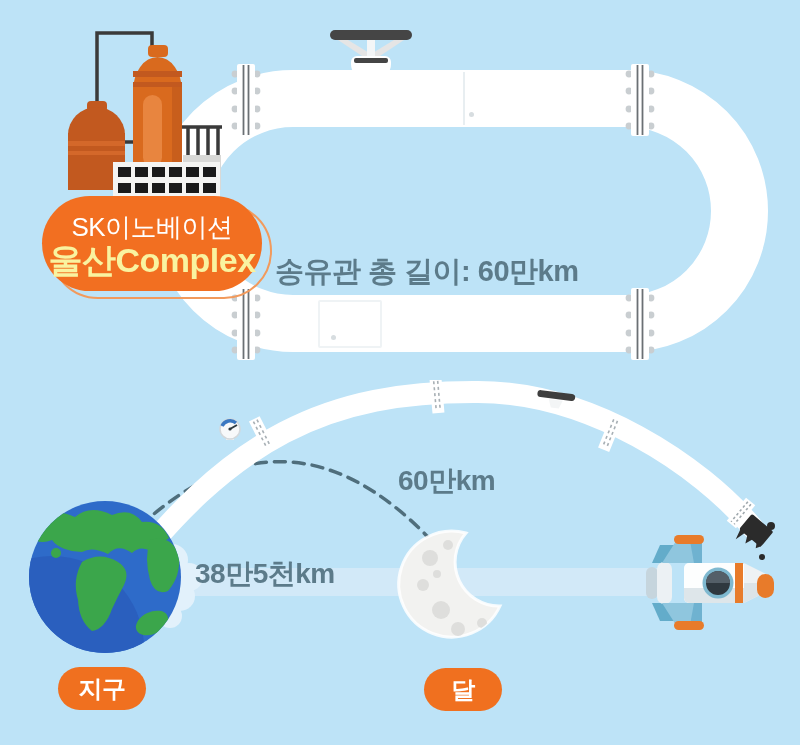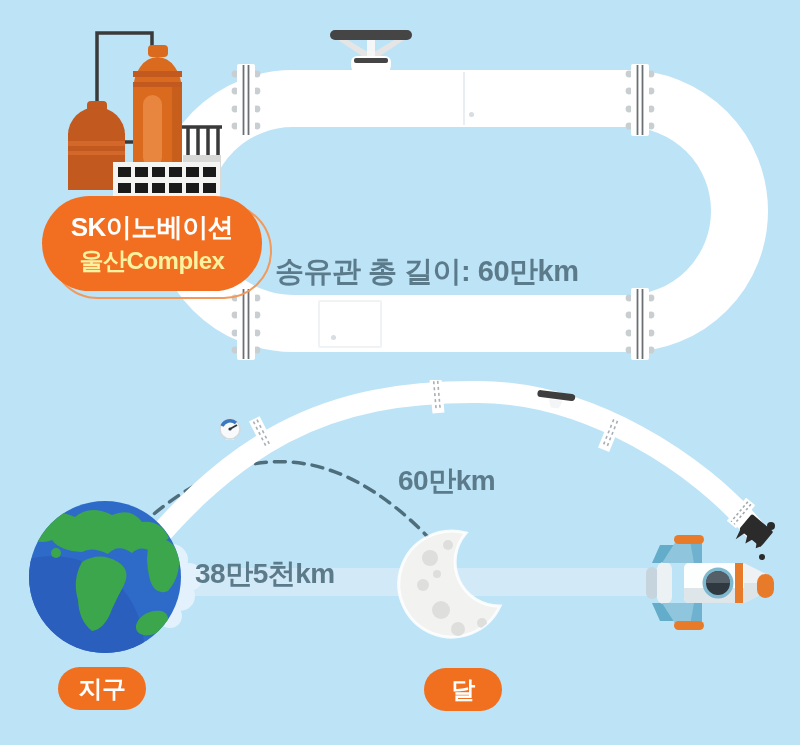--- a/index.html
+++ b/index.html
@@ -34,22 +34,22 @@
   .badge-outline{
     position:absolute;left:50px;top:203px;width:222px;height:96px;
     box-sizing:border-box;border:2px solid #F29A5C;border-radius:52px;
   }
   .factory-badge{
     position:absolute;left:42px;top:196px;width:220px;height:95px;
     background:#F26F21;border-radius:50px;
     display:flex;flex-direction:column;align-items:center;justify-content:center;
     text-align:center;
   }
-  .factory-badge .l1{color:#FFFFFF;font-size:26px;font-weight:700;line-height:33px;letter-spacing:-0.5px;}
-  .factory-badge .l2{color:#F9F3A0;font-size:24px;font-weight:800;line-height:33px;letter-spacing:-0.5px;}
+  .factory-badge .l1{color:#FFFFFF;font-size:26px;font-weight:400;line-height:33px;letter-spacing:-0.5px;}
+  .factory-badge .l2{color:#F9F3A0;font-size:34px;font-weight:800;line-height:33px;letter-spacing:-0.5px;}
 
   
   .caption{
     position:absolute;left:275px;top:252px;width:350px;
     color:#5C7B8A;font-size:29px;font-weight:800;letter-spacing:-0.5px;
   }
   .dist-label{position:absolute;color:#5C7B8A;font-weight:800;letter-spacing:-0.5px;margin-top:36px;}
   .label-60{left:398px;top:426px;font-size:28px;}
   .label-38{left:195px;top:519px;font-size:28px;}
 

